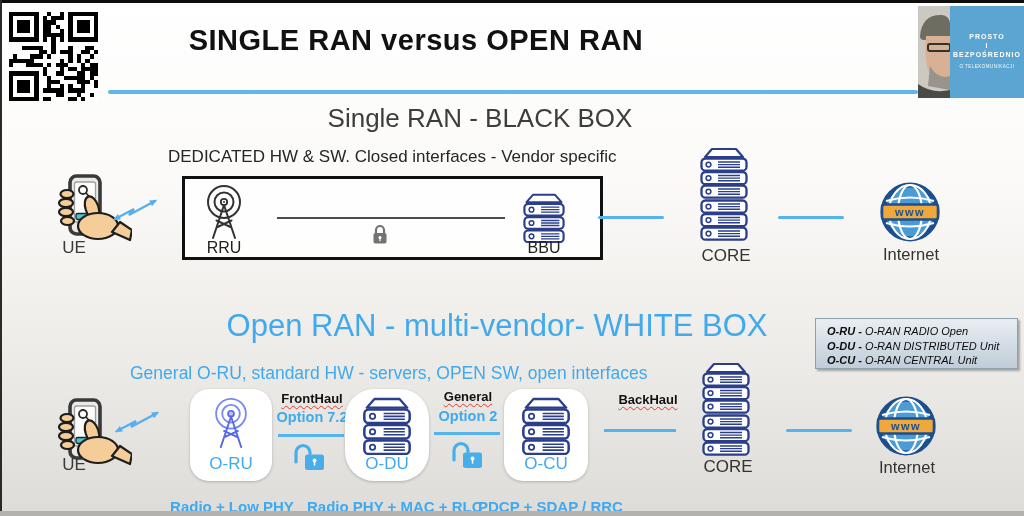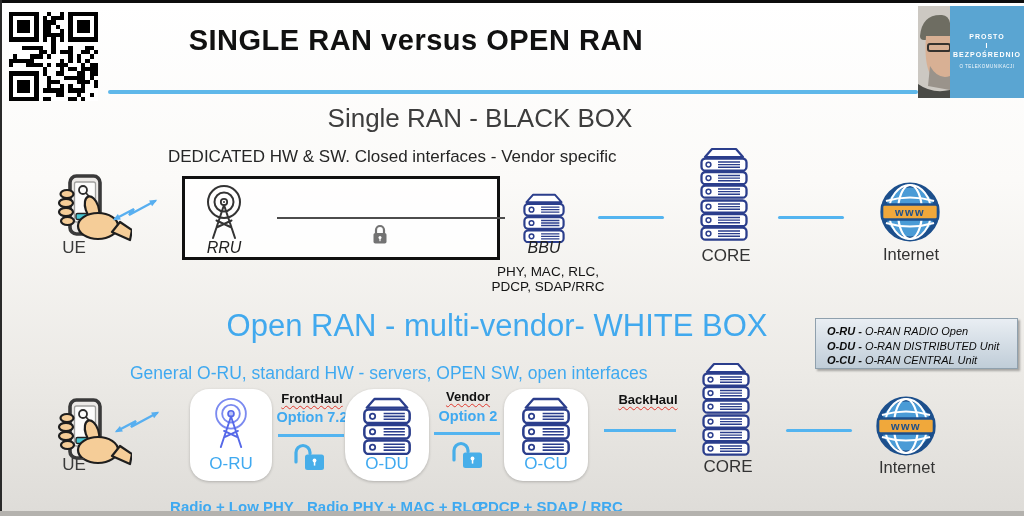--- a/index.html
+++ b/index.html
@@ -22,21 +22,21 @@
   .photo-panel{flex:1;background:#5aa5d2;color:#fff;text-align:center;padding-top:26px;box-sizing:border-box;}
   .photo-panel .l1,.photo-panel .l2,.photo-panel .l3{font-size:7px;font-weight:bold;letter-spacing:1px;line-height:9px;}
   .photo-panel .sub{font-size:4.5px;letter-spacing:.5px;margin-top:5px;opacity:.95;}
 
   
   .s1-heading{left:0;top:103px;width:960px;text-align:center;font-size:26px;color:#3d3d3d;}
   .s1-subtitle{left:168px;top:147px;font-size:17px;color:#262626;}
   .ue1-icon{left:40px;top:174px;width:92px;height:68px;}
   .ue1-label{left:44px;top:238px;width:60px;text-align:center;font-size:17px;color:#3a3a3a;}
   .arrow1{left:110px;top:191px;width:66px;height:34px;}
-  .blackbox{left:182px;top:176px;width:318px;height:84px;border:3px solid #101010;background:rgba(255,255,255,.85);box-sizing:border-box;font-style:italic;}
+  .blackbox{left:182px;top:176px;width:421px;height:84px;border:3px solid #101010;background:rgba(255,255,255,.85);box-sizing:border-box;}
   .rru-icon{left:14px;top:5px;width:50px;height:56px;}
   .rru-label{left:8px;top:60px;width:62px;text-align:center;font-size:16px;color:#222;}
   .inner-line{left:92px;top:38px;width:228px;height:2px;background:#4c4c4c;}
   .lock-closed{left:186px;top:44px;width:18px;height:23px;}
   .bbu-icon{left:332px;top:14px;width:54px;height:50px;}
   .bbu-label{left:328px;top:60px;width:62px;text-align:center;font-size:16px;color:#222;}
   .protocols{left:488px;top:264px;width:120px;text-align:center;font-size:13.5px;font-weight:500;color:#141414;line-height:15px;}
   .conn{height:3px;background:#53b4f0;border-radius:2px;}
   .conn1a{left:598px;top:216px;width:66px;}
   .conn1b{left:778px;top:216px;width:66px;}
@@ -303,24 +303,20 @@
         <g stroke-width="1.6">
           <path d="M24.5 17 H46.5 M24.5 20 H46.5 M24.5 23 H46.5"></path>
           <path d="M24.5 33 H46.5 M24.5 36 H46.5 M24.5 39 H46.5"></path>
           <path d="M24.5 49 H46.5 M24.5 52 H46.5 M24.5 55 H46.5"></path>
         </g>
       </g>
     </svg>
     <div class="abs bbu-label">BBU</div>
   </div>
 
-  <div class="abs protocols">
-    <div>PHY, MAC, RLC,</div>
-    <div>PDCP, SDAP/RRC</div>
-  </div>
 
   <div class="abs conn conn1a"></div>
   <svg class="abs core1-icon" viewBox="0 0 56 96">
     <g fill="#fff" stroke="#2b3e8c">
       <path d="M16 2 L40 2 L47 10 L9 10 Z" stroke-width="2.2" stroke-linejoin="round"></path>
       <rect x="5.5" y="11.5" width="45" height="12.2" rx="4" stroke-width="2.3"></rect>
       <rect x="5.5" y="25" width="45" height="12.2" rx="4" stroke-width="2.3"></rect>
       <rect x="5.5" y="38.5" width="45" height="12.2" rx="4" stroke-width="2.3"></rect>
       <rect x="5.5" y="53.5" width="45" height="12.2" rx="4" stroke-width="2.3"></rect>
       <rect x="5.5" y="67" width="45" height="12.2" rx="4" stroke-width="2.3"></rect>
@@ -430,21 +426,21 @@
         <g stroke-width="1.6">
           <path d="M24.5 17 H46.5 M24.5 20 H46.5 M24.5 23 H46.5"></path>
           <path d="M24.5 33 H46.5 M24.5 36 H46.5 M24.5 39 H46.5"></path>
           <path d="M24.5 49 H46.5 M24.5 52 H46.5 M24.5 55 H46.5"></path>
         </g>
       </g>
     </svg>
     <div class="node-label">O-DU</div>
   </div>
 
-  <div class="abs haul mh-name">Vendor</div>
+  <div class="abs haul mh-name">General</div>
   <div class="abs mh-option">Option 2</div>
   <div class="abs mh-line"></div>
   <svg class="abs mh-lock" viewBox="0 0 34 30">
     <path d="M4 21 V11.5 a7 7 0 0 1 14 0 v1" fill="none" stroke="#47aee9" stroke-width="3.2" stroke-linecap="round"></path>
     <rect x="13" y="13.5" width="19" height="15.5" rx="2.5" fill="#47aee9"></rect>
     <circle cx="22.5" cy="19.5" r="1.9" fill="#fff"></circle>
       <rect x="21.8" y="20" width="1.5" height="4.6" fill="#fff"></rect>
   </svg>
 
   <div class="abs node ocu-box">

